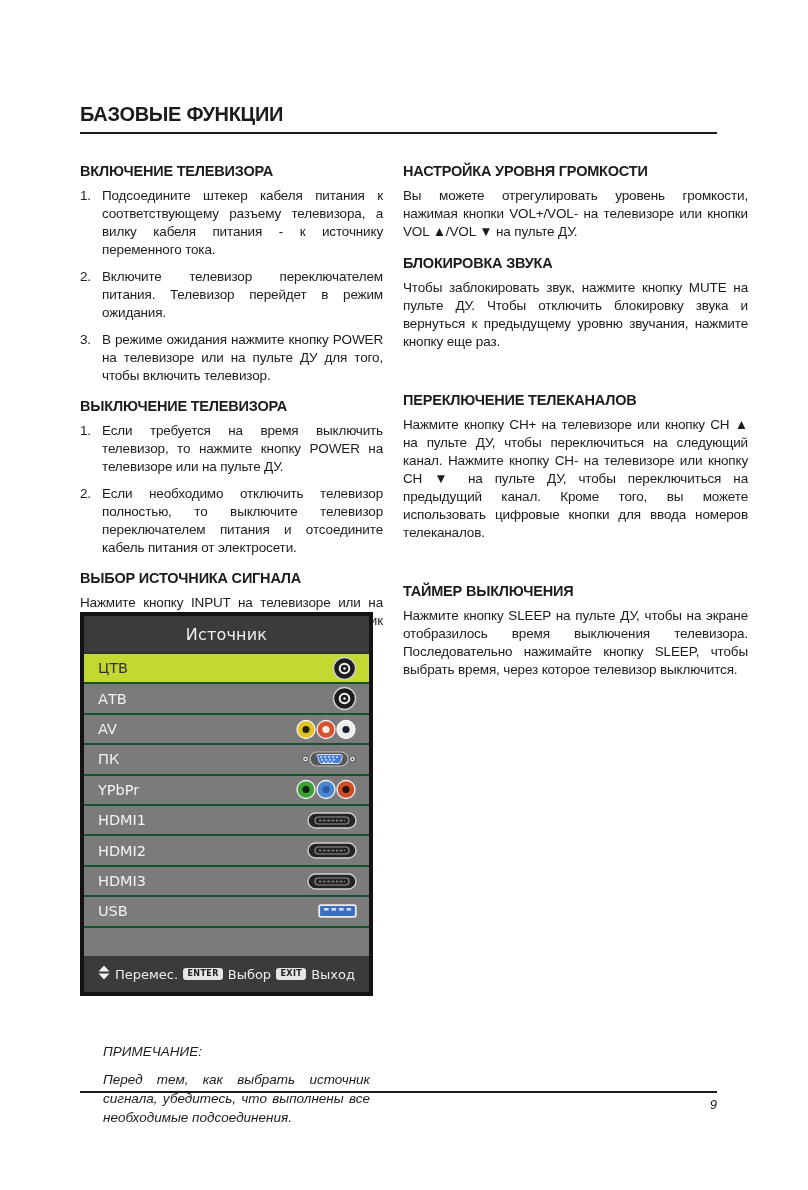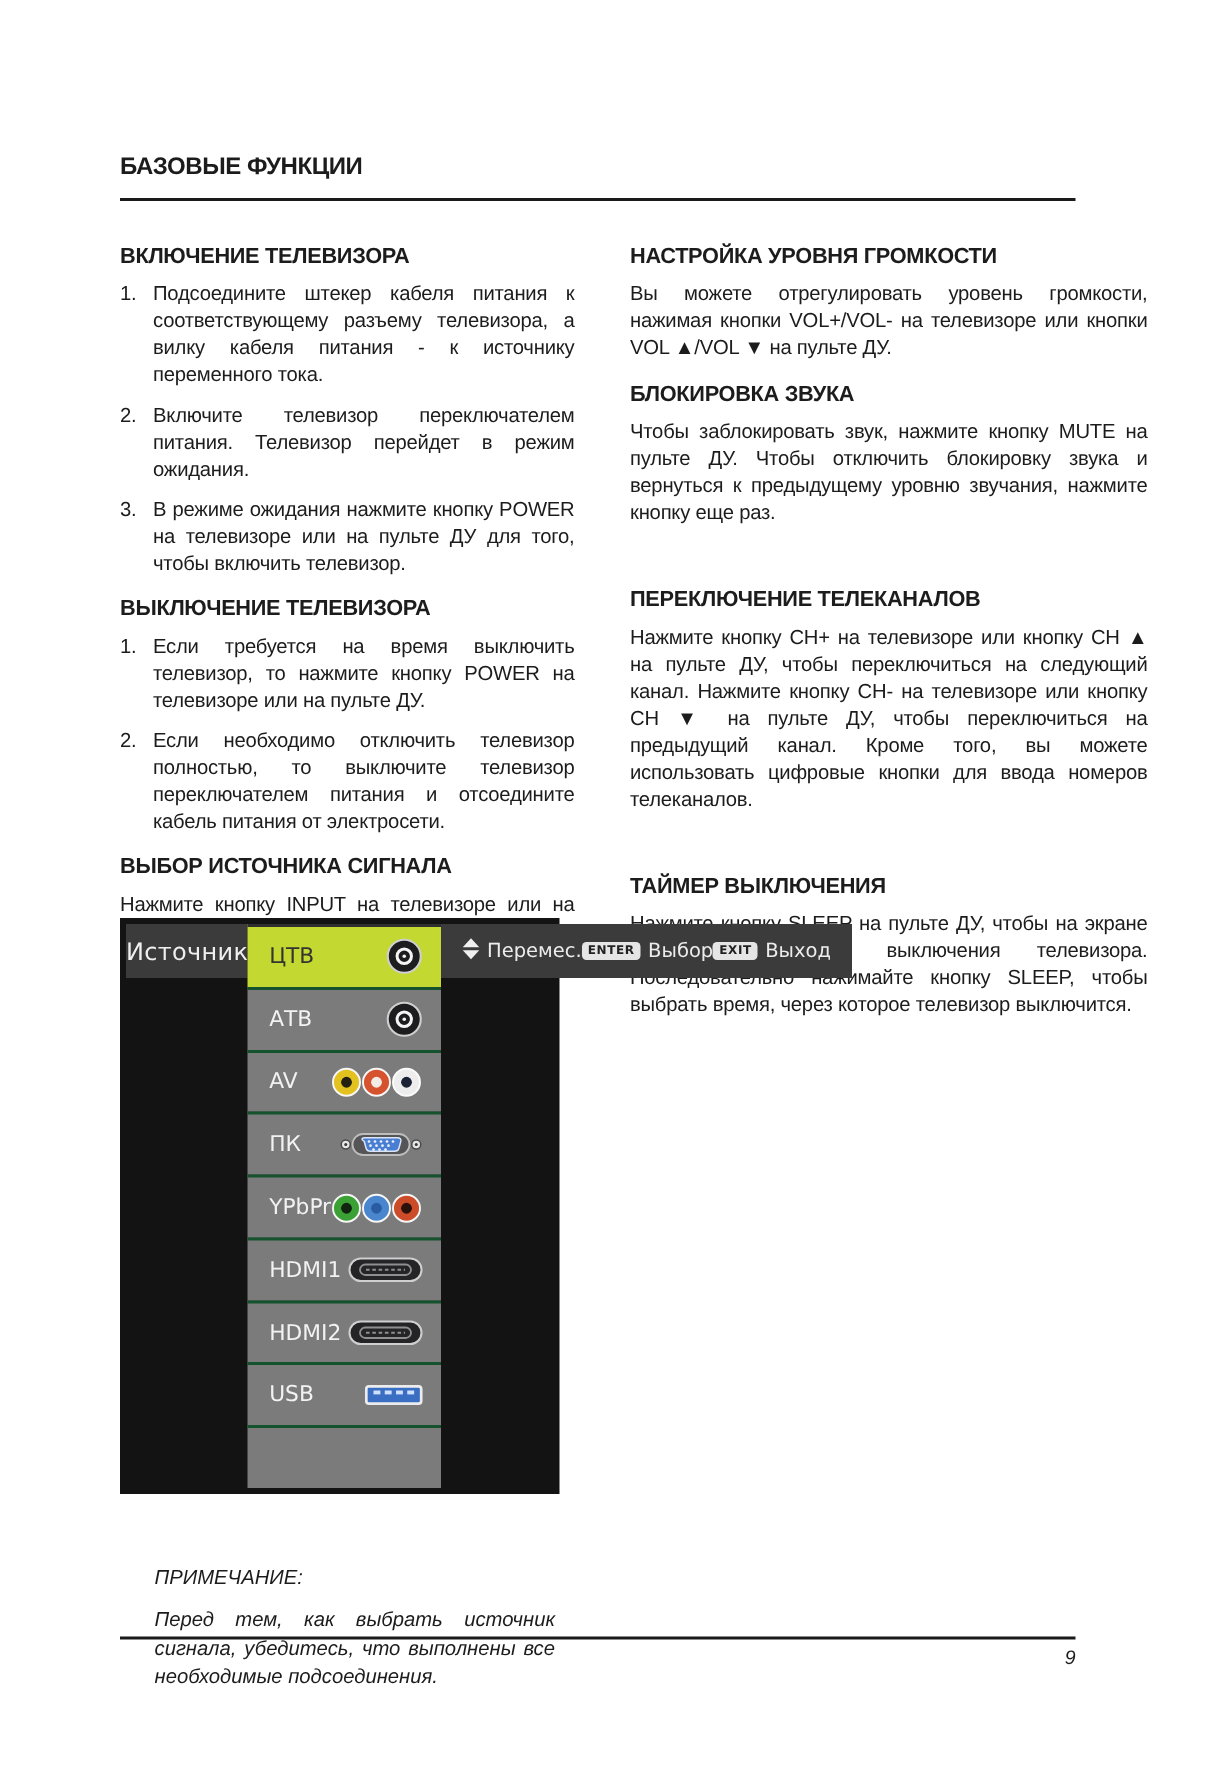--- a/index.html
+++ b/index.html
@@ -4,43 +4,43 @@
 <style>
   * { margin:0; padding:0; box-sizing:border-box; }
   html,body { width:808px; height:1190px; }
   body {
     position:relative; background:#ffffff; color:#1c1c1c;
     font-family:"Liberation Sans", sans-serif;
     -webkit-font-smoothing:antialiased;
   }
   .page-title {
     position:absolute; left:80px; top:103px;
-    font-size:16px; font-weight:bold; letter-spacing:-0.3px;
+    font-size:20px; font-weight:bold; letter-spacing:-0.3px;
   }
   .title-rule { position:absolute; left:80px; top:132px; width:637px; height:2px; background:#1a1a1a; }
 
   .col { position:absolute; top:162px; font-size:13.5px; line-height:18px; letter-spacing:-0.15px; }
   .col-left  { left:80px;  width:303px; }
-  .col-right { left:420px; width:345px; }
+  .col-right { left:403px; width:345px; }
 
   .sec-heading { font-size:14.5px; font-weight:bold; letter-spacing:-0.2px; margin:0 0 7px 0; }
   .mt1 { margin-top:13px; }
   .mt2 { margin-top:40px; }
   .body-par { text-align:justify; text-justify:inter-word; margin-bottom:10px; }
   .italic { }
 
   ol.steps { list-style:none; margin:0 0 12px 0; }
   ol.steps li { display:flex; margin-bottom:9px; }
   ol.steps .n { flex:none; width:22px; }
   ol.steps .t { flex:1; text-align:justify; text-justify:inter-word; }
 
   
   .menu {
     position:absolute; left:80px; top:612px; width:293px; height:384px;
-    background:#131313; padding:4px; display:flex; flex-direction:row;
+    background:#131313; padding:4px; display:flex; flex-direction:column;
     font-family:"DejaVu Sans", sans-serif;
   }
   .menu-title {
     flex:none; height:36px; background:#3b3b3b; color:#efefef;
     display:flex; align-items:center; justify-content:center; font-size:16px; letter-spacing:0.2px;
   }
   .menu-rows { flex:1; display:flex; flex-direction:column; min-height:0; }
   .menu-row {
     flex:1; background:#7b7b7b; color:#f2f2f2; font-size:14.5px;
     display:flex; align-items:center; justify-content:space-between;
@@ -215,20 +215,30 @@
       <span>HDMI2</span>
       <span class="icon">
         <svg width="50" height="17" viewBox="0 0 50 17">
             <rect x="1" y="1" width="48" height="15" rx="7.5" fill="#242427" stroke="#cfcfcf" stroke-width="1.4"></rect>
             <rect x="8" y="5" width="34" height="7" rx="3.5" fill="none" stroke="#8f8f8f" stroke-width="1.2"></rect>
             <line x1="12" y1="8.5" x2="38" y2="8.5" stroke="#8f8f8f" stroke-width="1.4" stroke-dasharray="2.4 1.8"></line>
           </svg>
       </span>
     </div>
 
+    <div class="menu-row">
+      <span>HDMI3</span>
+      <span class="icon">
+        <svg width="50" height="17" viewBox="0 0 50 17">
+            <rect x="1" y="1" width="48" height="15" rx="7.5" fill="#242427" stroke="#cfcfcf" stroke-width="1.4"></rect>
+            <rect x="8" y="5" width="34" height="7" rx="3.5" fill="none" stroke="#8f8f8f" stroke-width="1.2"></rect>
+            <line x1="12" y1="8.5" x2="38" y2="8.5" stroke="#8f8f8f" stroke-width="1.4" stroke-dasharray="2.4 1.8"></line>
+          </svg>
+      </span>
+    </div>
 
     <div class="menu-row">
       <span>USB</span>
       <span class="icon">
         <svg width="39" height="14" viewBox="0 0 39 14">
             <rect x="1.2" y="1.2" width="36.6" height="11.6" rx="1.8" fill="#3a6ec2" stroke="#ececec" stroke-width="1.8"></rect>
             <g fill="#cfe0ff">
               <rect x="6" y="4" width="4.6" height="2.6"></rect>
               <rect x="13.5" y="4" width="4.6" height="2.6"></rect>
               <rect x="21" y="4" width="4.6" height="2.6"></rect>

